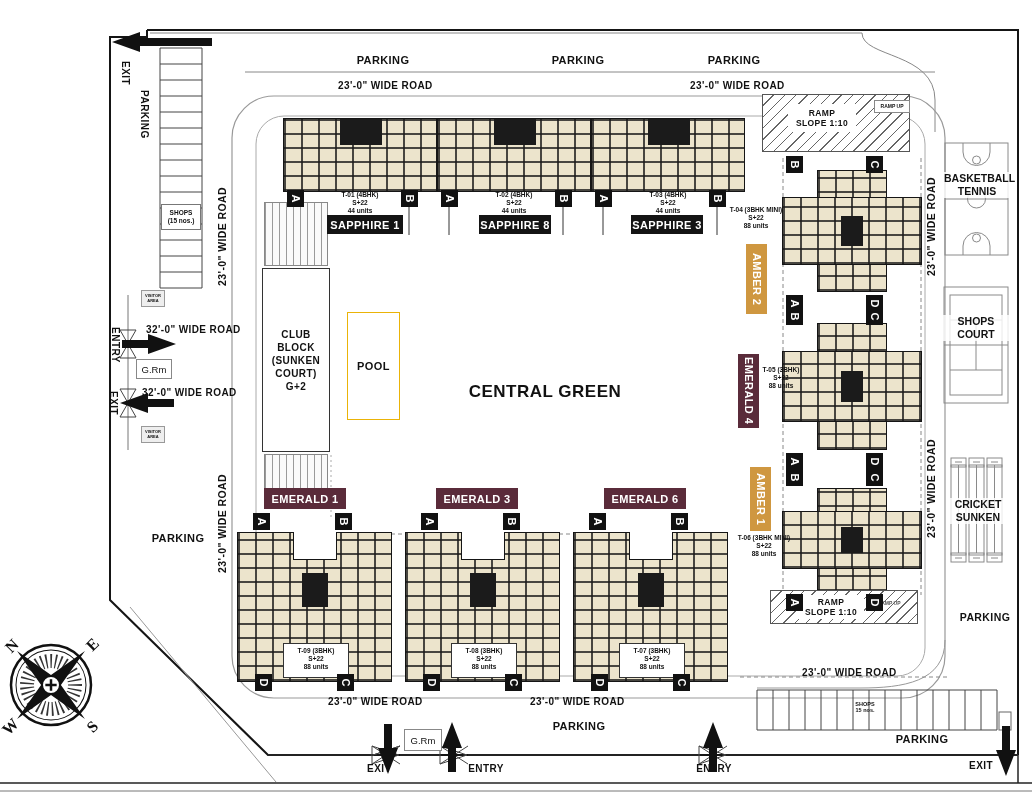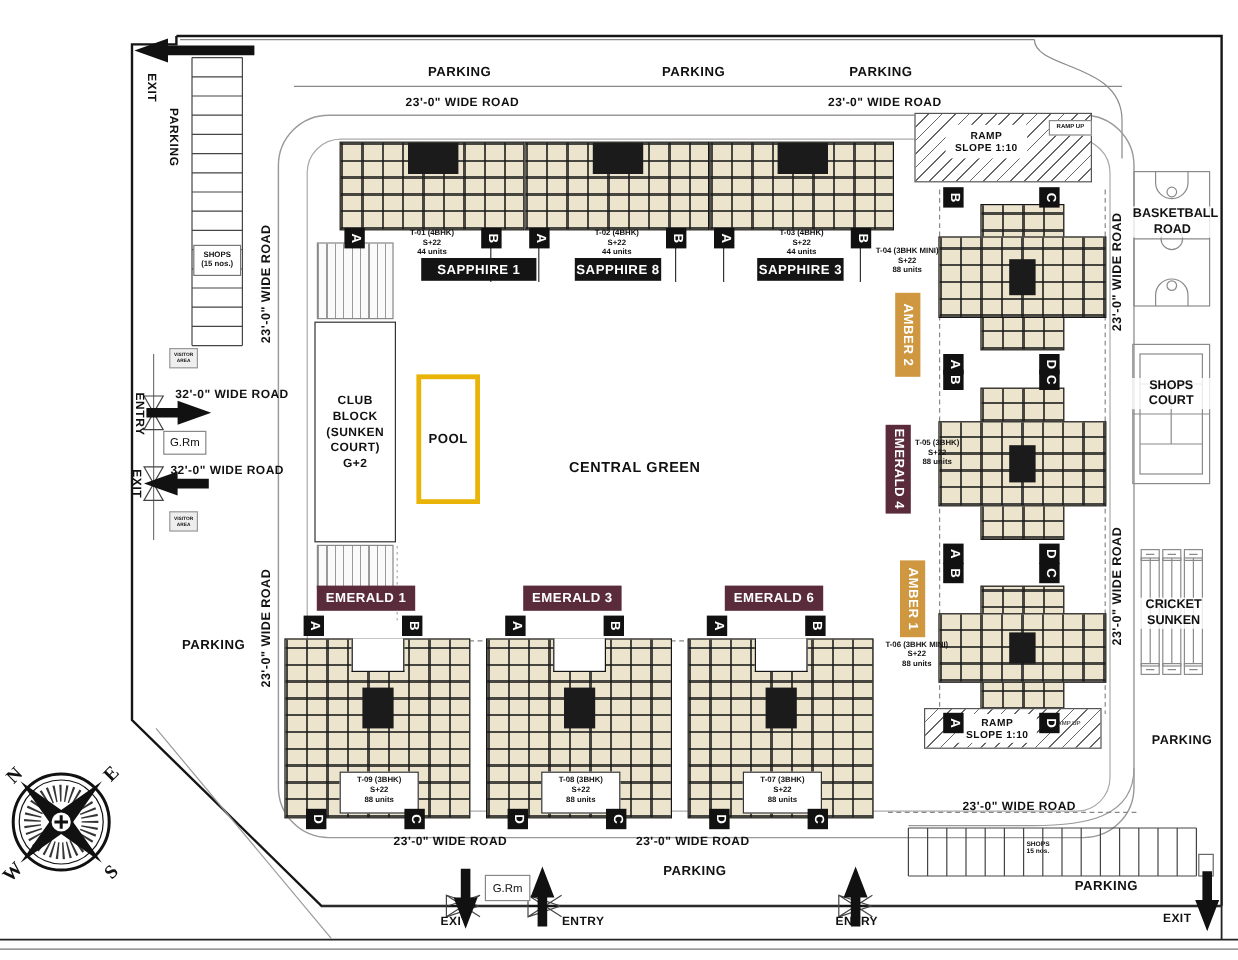--- a/index.html
+++ b/index.html
@@ -173,47 +173,47 @@
   <div class="bldg" style="left:573px;top:532px;width:155px;height:150px;">
       <div class="notch" style="left:55px;top:-1px;width:44px;height:28px;"></div>
       <div class="core" style="left:64px;top:40px;width:26px;height:34px;"></div>
     </div>
 
   <div class="vhatch" style="left:264px;top:202px;width:64px;height:64px;"></div>
   <div class="whitebox" style="left:262px;top:268px;width:68px;height:184px;border:1.5px solid #333;">
     <div class="lbl" style="position:static;white-space:normal;width:62px;font-size:10px;line-height:13px;text-align:center;">CLUB BLOCK (SUNKEN COURT) G+2</div>
   </div>
   <div class="vhatch" style="left:264px;top:454px;width:64px;height:36px;"></div>
-  <div class="whitebox" style="left:347px;top:312px;width:53px;height:108px;border:4px solid #eab308;">
+  <div class="whitebox" style="left:347px;top:312px;width:53px;height:108px;border:1px solid #eab308;">
     <div class="lbl" style="position:static;font-size:11px;">POOL</div>
   </div>
-  <div class="lbl" style="left:444px;top:382px;width:170px;font-size:12px;letter-spacing:.5px;">CENTRAL GREEN</div>
-
-  <div class="courtlbl" style="left:944px;top:172px;width:66px;white-space:normal;">BASKETBALL ROAD</div>
+  <div class="lbl" style="left:460px;top:382px;width:170px;font-size:17px;letter-spacing:.5px;">CENTRAL GREEN</div>
+
+  <div class="courtlbl" style="left:944px;top:172px;width:66px;white-space:normal;">BASKETBALL TENNIS</div>
   <div class="courtlbl" style="left:938px;top:315px;width:76px;">SHOPS COURT</div>
   <div class="courtlbl" style="left:946px;top:498px;width:64px;white-space:normal;">CRICKET SUNKEN</div>
 
   <div class="hatch" style="left:762px;top:94px;width:148px;height:58px;"></div>
   <div class="whitebox" style="left:788px;top:104px;width:68px;height:28px;border:none;background:#fff;">
     <div class="lbl" style="position:static;font-size:8.5px;">RAMP</div>
     <div class="lbl" style="position:static;font-size:8.5px;">SLOPE 1:10</div>
   </div>
   <div class="whitebox" style="left:874px;top:100px;width:36px;height:13px;border:1px solid #888;">
     <div class="tiny">RAMP UP</div>
   </div>
   <div class="hatch" style="left:770px;top:590px;width:148px;height:34px;"></div>
   <div class="whitebox" style="left:798px;top:595px;width:66px;height:24px;border:none;background:#fff;">
     <div class="lbl" style="position:static;font-size:8.5px;">RAMP</div>
     <div class="lbl" style="position:static;font-size:8.5px;">SLOPE 1:10</div>
   </div>
   <div class="whitebox" style="left:872px;top:598px;width:34px;height:11px;border:none;background:transparent;">
     <div class="tiny" style="color:#555;">RAMP UP</div>
   </div>
 
-  <div class="namebox nb-sap" style="left:327px;top:215px;width:96px;height:19px;margin-left:24px;">SAPPHIRE 1</div>
+  <div class="namebox nb-sap" style="left:327px;top:215px;width:76px;height:19px;">SAPPHIRE 1</div>
   <div class="namebox nb-sap" style="left:479px;top:215px;width:72px;height:19px;">SAPPHIRE 8</div>
   <div class="namebox nb-sap" style="left:631px;top:215px;width:72px;height:19px;">SAPPHIRE 3</div>
   <div class="namebox nb-em" style="left:264px;top:488px;width:82px;height:21px;">EMERALD 1</div>
   <div class="namebox nb-em" style="left:436px;top:488px;width:82px;height:21px;">EMERALD 3</div>
   <div class="namebox nb-em" style="left:604px;top:488px;width:82px;height:21px;">EMERALD 6</div>
   <div class="namebox nb-em vert" style="left:738px;top:354px;width:21px;height:74px;">EMERALD 4</div>
   <div class="namebox nb-am vert" style="left:746px;top:244px;width:21px;height:70px;">AMBER 2</div>
   <div class="namebox nb-am vert" style="left:750px;top:467px;width:21px;height:64px;">AMBER 1</div>
 
   <div class="annot" style="left:322px;top:191px;width:76px;">

